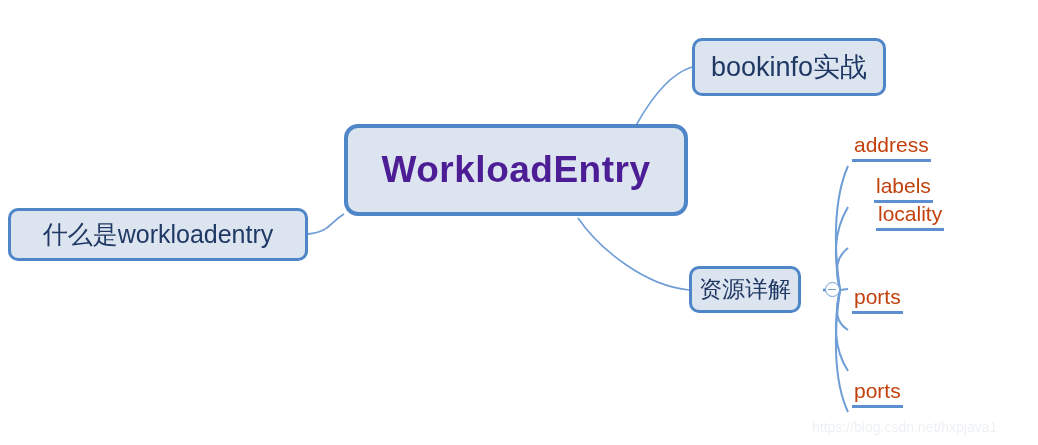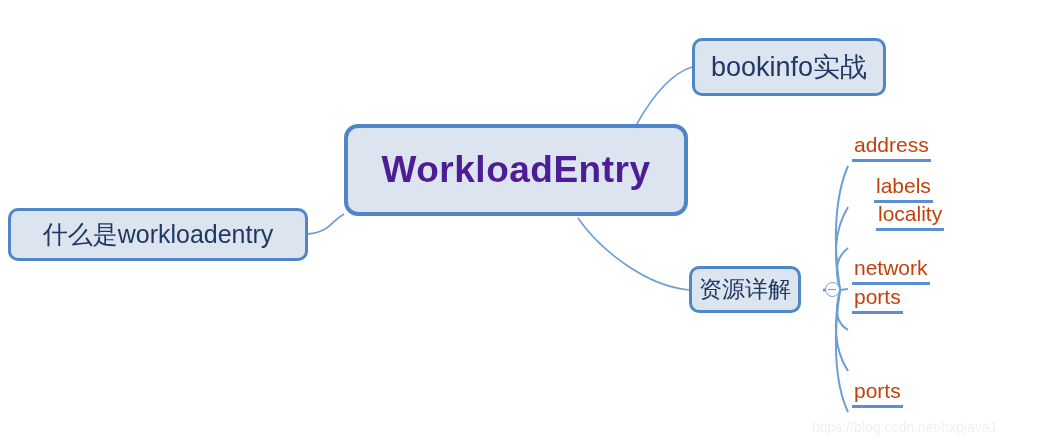--- a/index.html
+++ b/index.html
@@ -158,23 +158,20 @@
 
   <div class="leaf" style="left:852px; top:134px;">
     <span class="leaf-label">address</span>
   </div>
   <div class="leaf" style="left:874px; top:175px;">
     <span class="leaf-label">labels</span>
   </div>
   <div class="leaf" style="left:852px; top:203px;margin-left:24px;">
     <span class="leaf-label">locality</span>
   </div>
-  <div class="leaf" style="left:852px; top:257px;">
-    <span class="leaf-label">network</span>
-  </div>
   <div class="leaf" style="left:852px; top:286px;">
     <span class="leaf-label">ports</span>
   </div>
   <div class="leaf" style="left:852px; top:380px;">
     <span class="leaf-label">ports</span>
   </div>
 
   <div class="watermark">https://blog.csdn.net/hxpjava1</div>
 
 </div>

